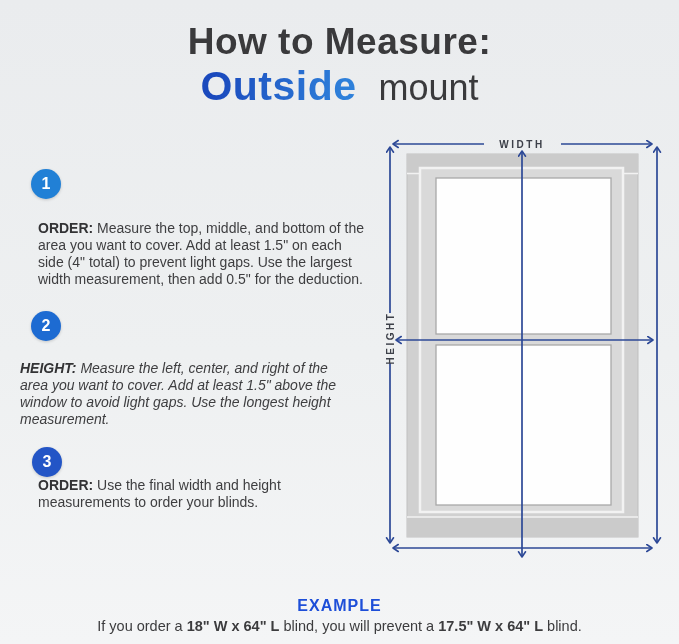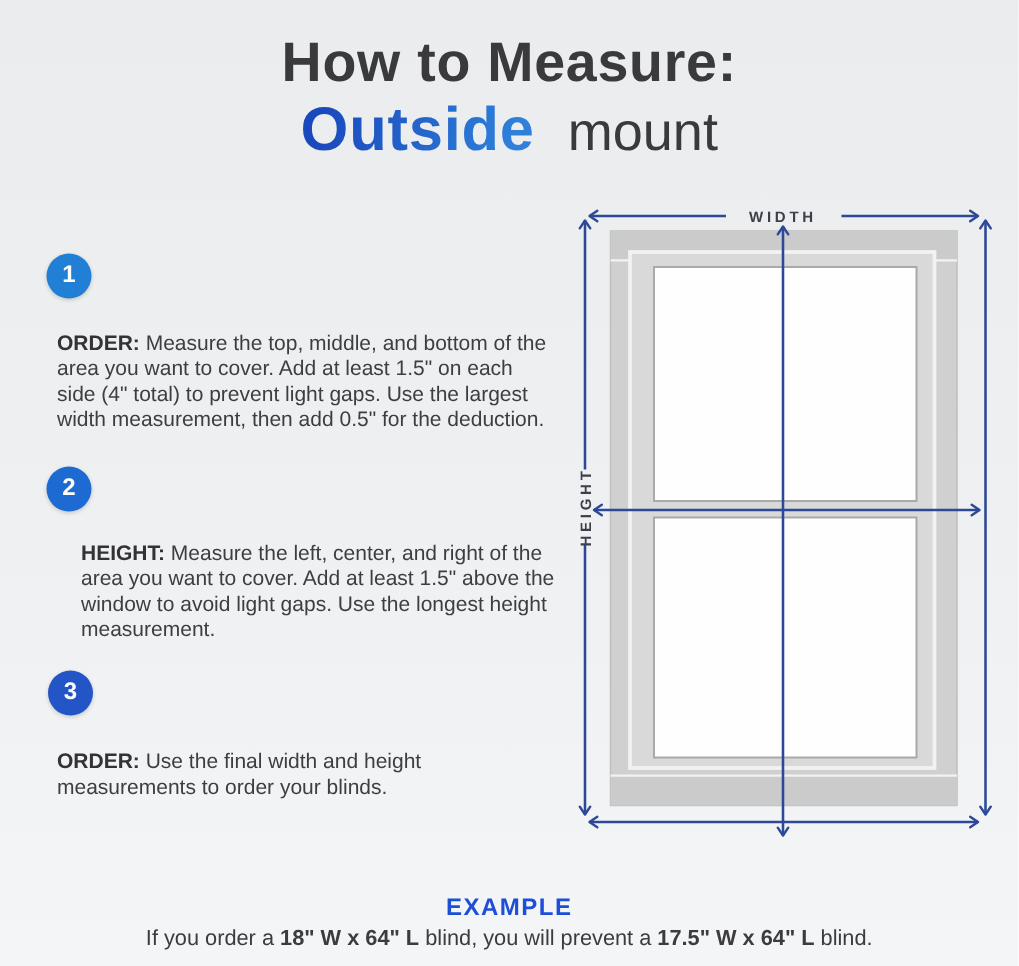--- a/index.html
+++ b/index.html
@@ -25,22 +25,22 @@
     color:#fff;font-size:16px;font-weight:700;
     display:flex;align-items:center;justify-content:center;
     box-shadow:0 1px 3px rgba(0,0,0,.18);
   }
   .c1{left:31px;top:169px;background:#2180d6;}
   .c2{left:31px;top:311px;background:#1d6bd2;}
   .c3{left:32px;top:447px;background:#2355c6;}
   .step-text{position:absolute;font-size:14px;line-height:17px;color:#3e3e40;}
   .step-text b{font-weight:700;color:#333335;}
   .t1{left:38px;top:206px;width:330px;}
-  .t2{left:54px;top:346px;width:336px;}
-  .t3{left:38px;top:485px;width:300px;}
+  .t2{left:20px;top:346px;width:336px;font-style:italic;}
+  .t3{left:38px;top:463px;width:300px;}
   
   .diagram{position:absolute;left:380px;top:130px;width:292px;height:440px;}
   .diagram text{
     font-family:"Liberation Sans",sans-serif;font-size:10px;font-weight:700;
     letter-spacing:2.5px;fill:#3d4049;
   }
   
   .example-block{position:absolute;top:597px;left:0;width:679px;text-align:center;}
   .example-heading{font-size:16px;font-weight:700;color:#1d4ed8;letter-spacing:1px;}
   .example-line{margin-top:3px;font-size:14.5px;color:#3c3c3e;}

